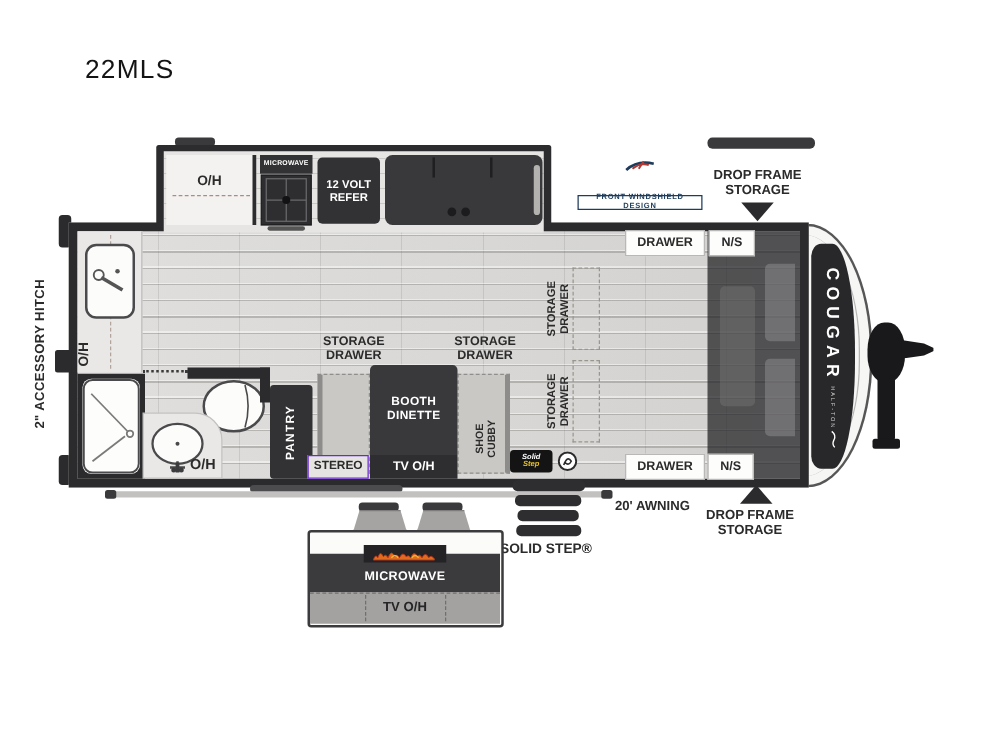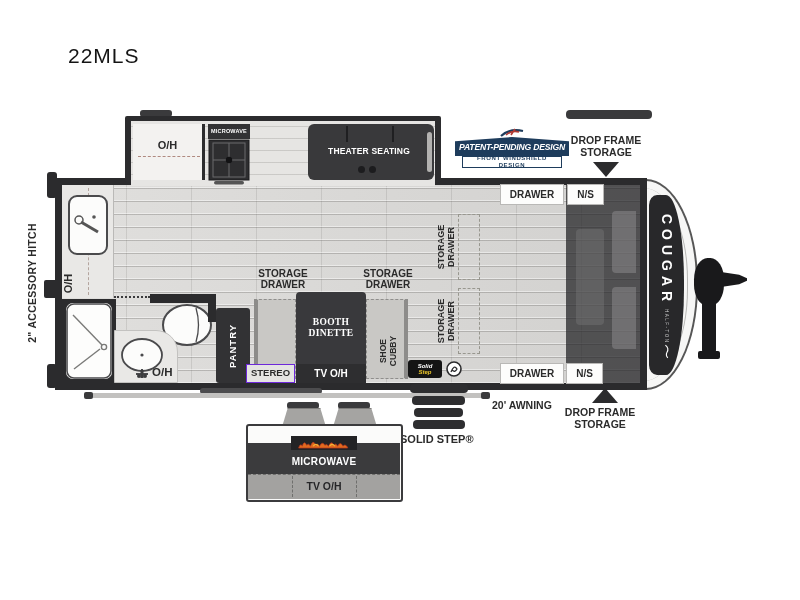--- a/index.html
+++ b/index.html
@@ -62,38 +62,36 @@
   </div>
   <svg class="abs" viewBox="0 0 42 46" style="left:208px;top:139px;width:42px;height:46px;z-index:6;">
     <rect x="1" y="1" width="40" height="40" fill="#2e2e30" stroke="#1b1b1d"></rect>
     <rect x="5" y="4" width="32" height="34" fill="none" stroke="#6a6a6c" stroke-width="1"></rect>
     <line x1="21" y1="4" x2="21" y2="38" stroke="#6a6a6c"></line>
     <line x1="5" y1="21" x2="37" y2="21" stroke="#6a6a6c"></line>
     <circle cx="21" cy="21" r="3.2" fill="#121214"></circle>
     <rect x="6" y="42" width="30" height="3.5" rx="1.7" fill="#555"></rect>
   </svg>
 
+  <div class="abs ctr dark pre lbl" style="left:254px;top:126px;width:50px;height:53px;border-radius:4px;font-size:9px;color:#fff;z-index:6;">12 VOLT
+REFER</div>
 
   <div class="abs" style="left:308px;top:124px;width:126px;height:56px;background:#39393b;border-radius:6px;z-index:6;">
     <div class="abs" style="left:38px;top:2px;width:2px;height:16px;background:#1f1f21;"></div>
     <div class="abs" style="left:84px;top:2px;width:2px;height:16px;background:#1f1f21;"></div>
     <div class="abs" style="left:119px;top:8px;width:5px;height:40px;background:#b3b2b0;border-radius:3px;"></div>
-    <div class="abs ctr lbl" style="left:4px;top:18px;width:114px;height:20px;font-size:8.5px;color:#fff;letter-spacing:0.2px;">THEATER SEATING</div>
     <div class="abs" style="left:50px;top:42px;width:7px;height:7px;border-radius:50%;background:#1c1c1e;"></div>
     <div class="abs" style="left:61px;top:42px;width:7px;height:7px;border-radius:50%;background:#1c1c1e;"></div>
   </div>
 
   <div class="abs" style="left:455px;top:126px;width:114px;height:48px;z-index:6;">
     <svg width="30" height="12" viewBox="0 0 30 12" style="position:absolute;left:42px;top:0;">
       <path d="M4 10 Q13 2 26 5" stroke="#1e3c5c" fill="none" stroke-width="2.2"></path>
       <path d="M9 9 Q15 4 22 6 M14 9 L18 3" stroke="#b03a33" stroke-width="1.6" fill="none"></path>
     </svg>
-    <div class="abs ctr" style="left:0;top:11px;width:114px;height:19px;background:#1e3c5c;clip-path:polygon(0 22%,50% 0,100% 22%,100% 100%,0 100%);">
-      <span class="lbl" style="color:#fff;font-size:8.6px;font-style:italic;letter-spacing:-0.2px;margin-top:3px;">PATENT-PENDING DESIGN</span>
-    </div>
     <div class="abs ctr" style="left:7px;top:30px;width:100px;height:12px;background:#fff;border:1.5px solid #1e3c5c;">
       <span class="lbl" style="color:#1e3c5c;font-size:6px;letter-spacing:0.6px;">FRONT WINDSHIELD DESIGN</span>
     </div>
   </div>
 
   <div class="abs lbl pre ctr" style="left:558px;top:134px;width:96px;height:26px;font-size:10.5px;z-index:6;">DROP FRAME
 STORAGE</div>
   <div class="abs" style="left:593px;top:162px;width:0;height:0;border-left:13px solid transparent;border-right:13px solid transparent;border-top:15px solid #2b2b2d;z-index:6;"></div>
 
   <div class="abs" style="left:62px;top:185px;width:52px;height:113px;background:#e9e8e6;border-right:1px solid #bab9b7;z-index:2;"></div>
@@ -135,21 +133,21 @@
       <circle cx="9" cy="8" r="2" fill="#3c3c3e"></circle>
       <rect x="4.5" y="2" width="3" height="8" fill="#3c3c3e"></rect>
   </svg>
   <div class="abs lbl" style="left:152px;top:366px;font-size:11.5px;z-index:4;">O/H</div>
 
   <div class="abs dark" style="left:216px;top:308px;width:34px;height:75px;border-radius:3px;z-index:2;"></div>
   <div class="abs ctr lbl rot" style="left:201px;top:340px;width:64px;height:12px;font-size:9.5px;color:#fff;letter-spacing:1px;z-index:3;">PANTRY</div>
 
   <div class="abs benchdash" style="left:254px;top:299px;width:42px;height:80px;background:#c9c8c5;border-left:4px solid #8d8c8a;z-index:2;"></div>
   <div class="abs benchdash" style="left:366px;top:299px;width:42px;height:80px;background:#c9c8c5;border-right:4px solid #8d8c8a;z-index:2;"></div>
-  <div class="abs ctr lbl pre" style="left:296px;top:292px;width:70px;height:72px;background:#39393c;border-radius:4px 4px 0 0;color:#fff;font-size:9.5px;letter-spacing:0.3px;z-index:3;font-family:Liberation Serif, serif;">BOOTH
+  <div class="abs ctr lbl pre" style="left:296px;top:292px;width:70px;height:72px;background:#39393c;border-radius:4px 4px 0 0;color:#fff;font-size:9.5px;letter-spacing:0.3px;z-index:3;">BOOTH
 DINETTE</div>
   <div class="abs ctr lbl" style="left:246px;top:364px;width:49px;height:19px;background:#e5e4e2;border:1px solid #6d28d9;font-size:9.5px;z-index:3;">STEREO</div>
   <div class="abs ctr lbl" style="left:296px;top:364px;width:70px;height:19px;background:#2e2e30;color:#fff;font-size:10px;z-index:4;">TV O/H</div>
   <div class="abs ctr lbl pre rot" style="left:363px;top:341px;width:52px;height:20px;font-size:8.5px;z-index:4;">SHOE
 CUBBY</div>
 
   <div class="abs ctr lbl pre" style="left:250px;top:266px;width:66px;height:26px;font-size:10px;z-index:2;">STORAGE
 DRAWER</div>
   <div class="abs ctr lbl pre" style="left:352px;top:266px;width:72px;height:26px;font-size:10px;z-index:2;">STORAGE
 DRAWER</div>

